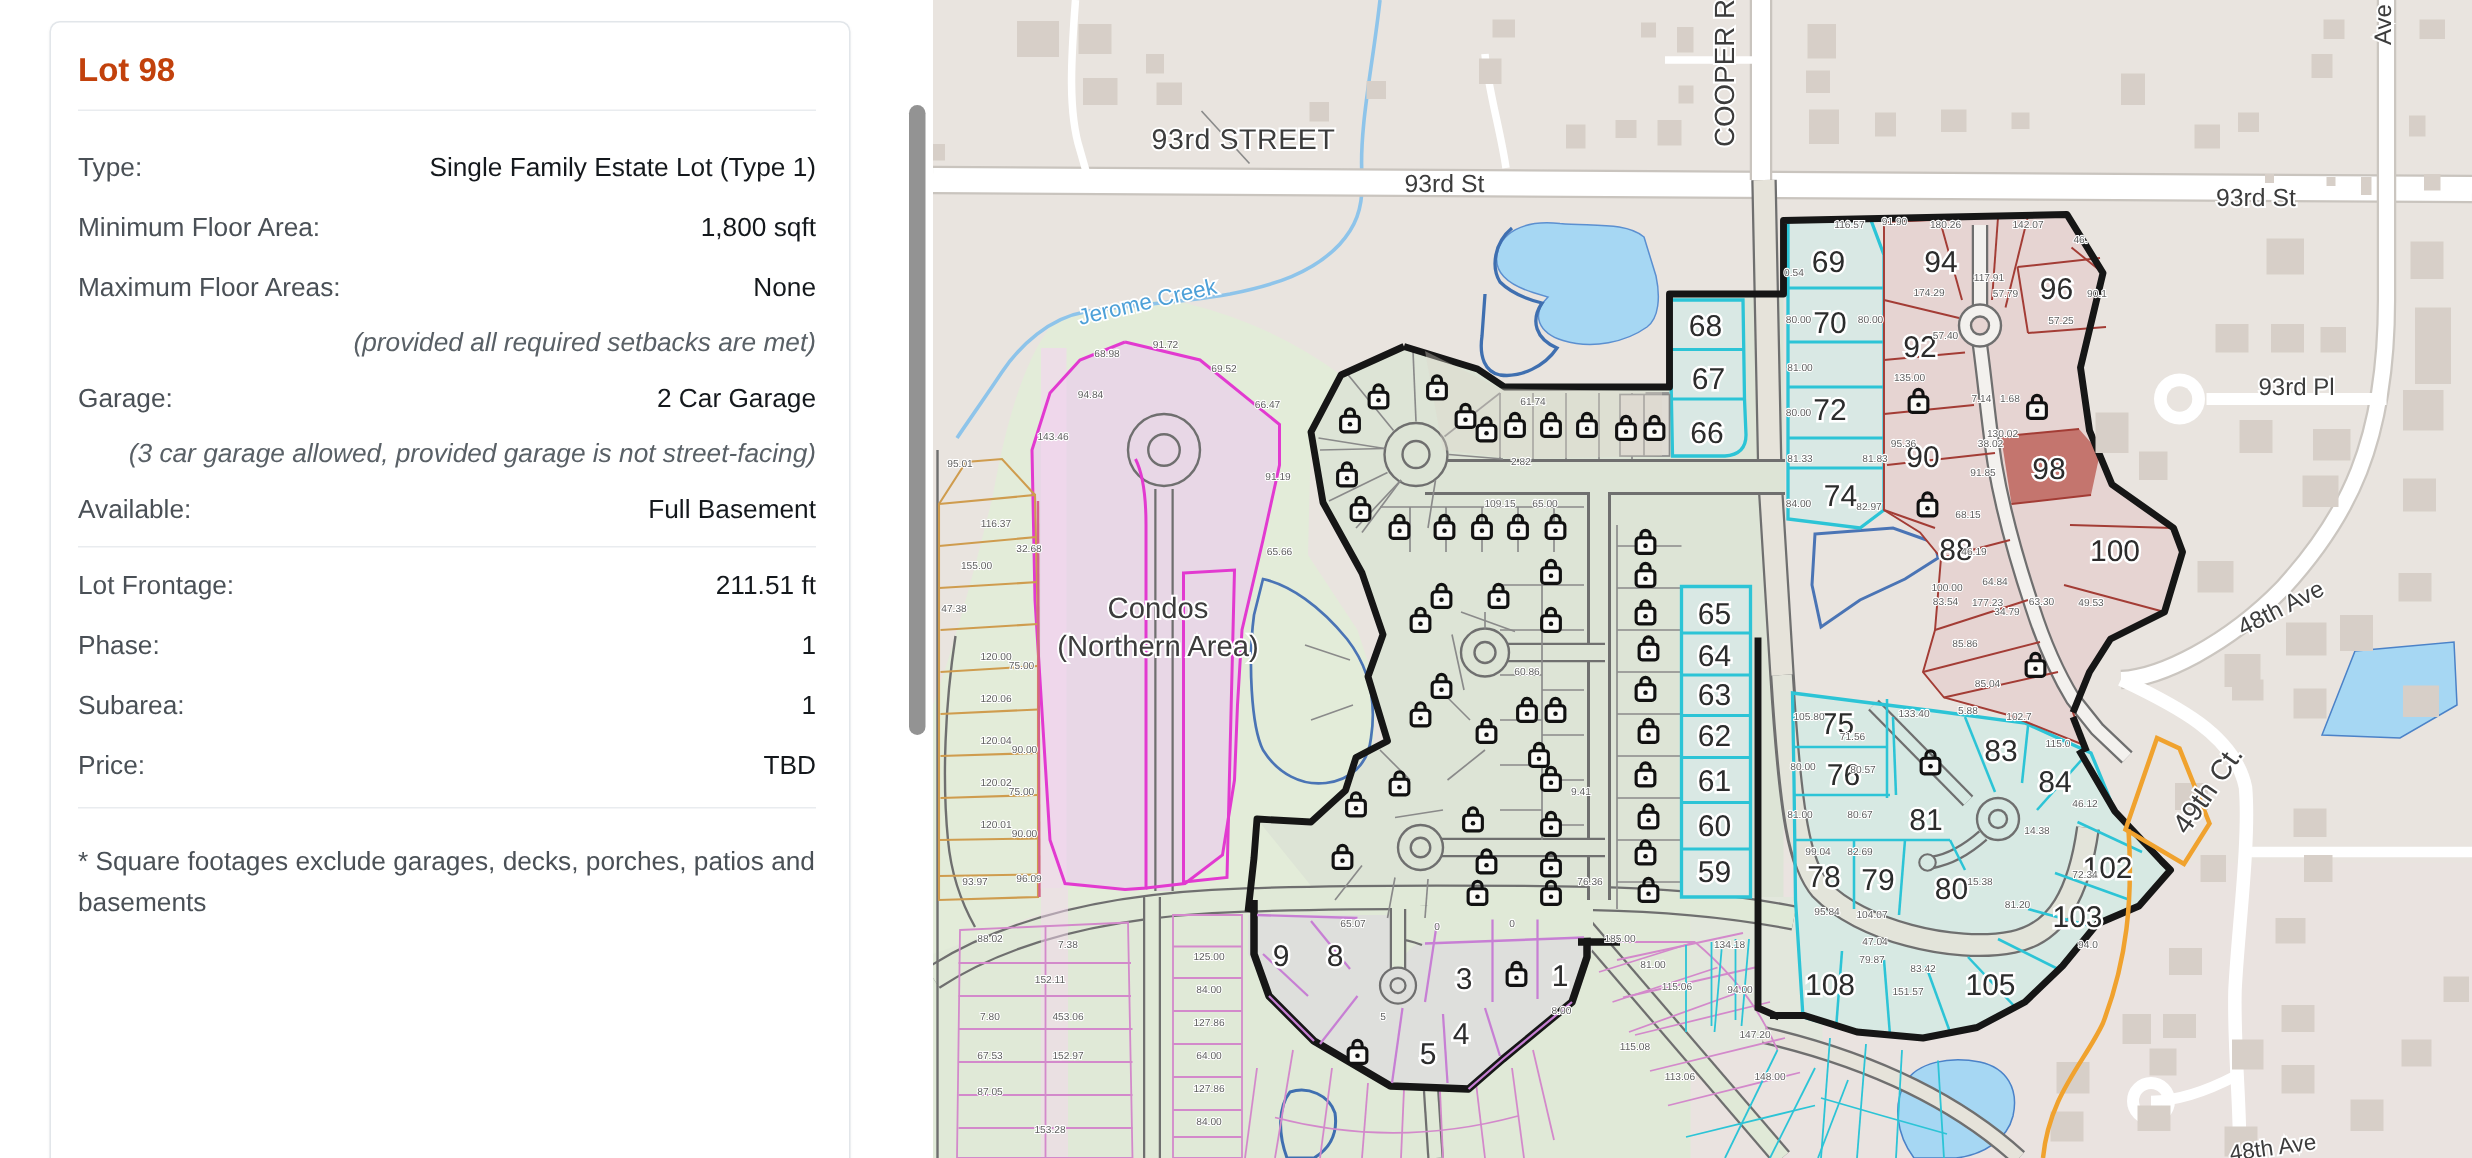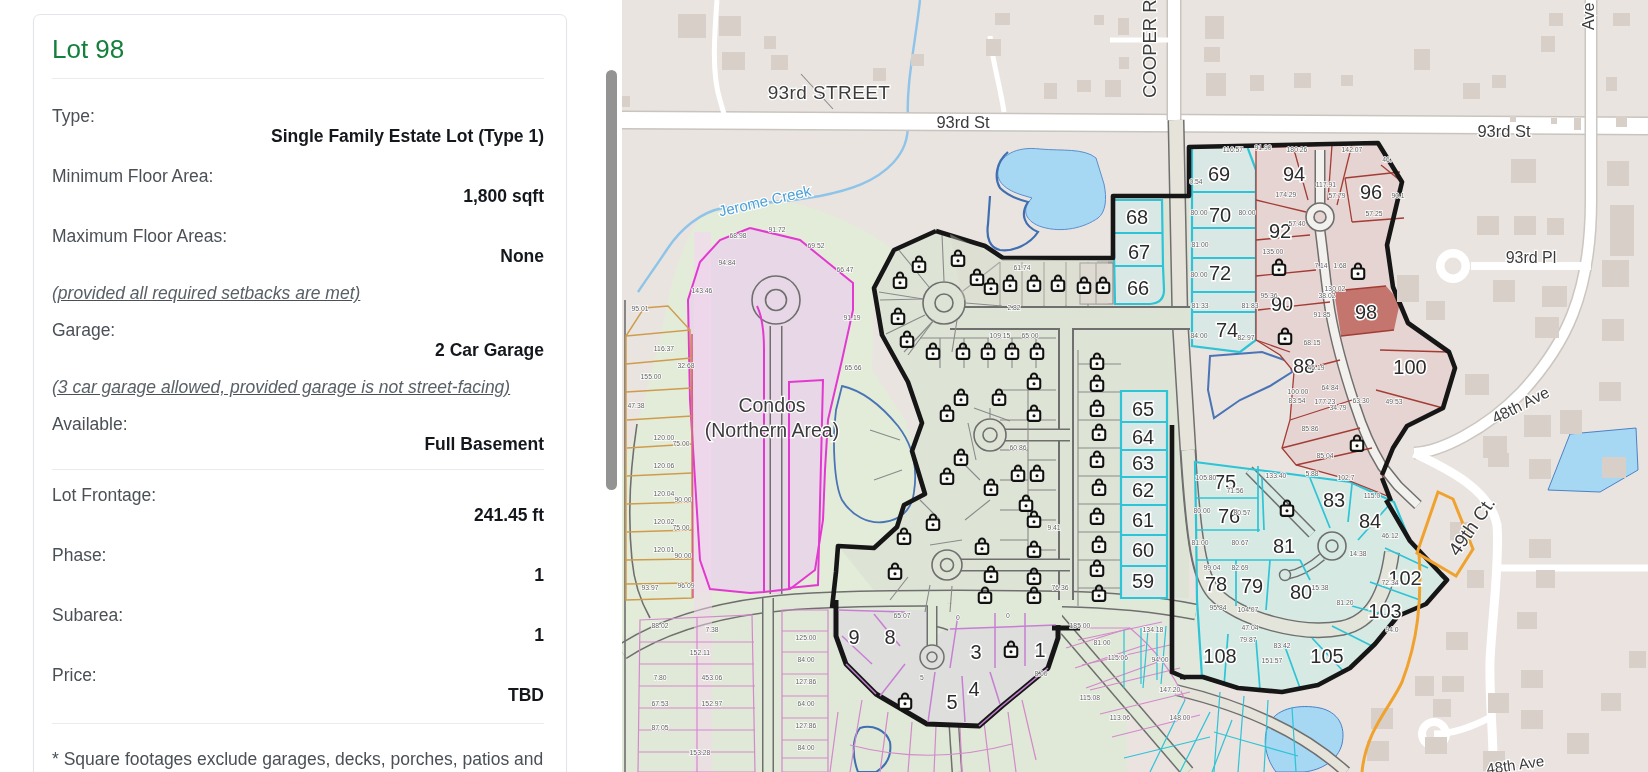--- a/index.html
+++ b/index.html
@@ -1,24 +1,24 @@
 <!DOCTYPE html>
 <html><head>
 <meta charset="utf-8">
 <style>
 html,body{margin:0;padding:0;width:1648px;height:772px;overflow:hidden;background:#fff;
 font-family:"Liberation Sans",sans-serif;}
 #panel{position:absolute;left:33px;top:14px;width:532px;height:900px;background:#fff;
 border:1px solid #e2e6ea;border-radius:7px;box-shadow:0 1px 2px rgba(0,0,0,.04);}
 #panel .inner{padding:19px 22px 0 18px;}
-h1{font-size:26px;font-weight:400;color:#15803d;margin:0 0 13px 0;}
+h1{font-size:22px;font-weight:700;color:#c2410c;margin:0 0 13px 0;}
 .hr{border-top:1px solid #e9ecef;margin:0 0 17px 0;}
-.row{display:flex;justify-content:space-between;font-size:17.5px;line-height:20px;padding:10px 0;color:#4a5056;flex-direction:column;}
-.row .vl{font-weight:700;color:#14181c;text-align:right;}
-.row.it{justify-content:flex-end;font-style:italic;padding:7px 0;text-decoration:underline;}
+.row{display:flex;justify-content:space-between;font-size:17.5px;line-height:20px;padding:10px 0;color:#4a5056;}
+.row .vl{font-weight:400;color:#14181c;text-align:right;}
+.row.it{justify-content:flex-end;font-style:italic;padding:7px 0;}
 .row.it span{color:#596066;font-weight:400;}
 .grn{color:#27a567 !important;}
 .note{font-size:17.5px;color:#4a5056;margin-top:22px;line-height:27px;}
 #sbar{position:absolute;left:606px;top:70px;width:11px;height:420px;background:#939393;border-radius:6px;}
 #map{position:absolute;left:622px;top:0;width:1026px;height:772px;}
 svg text{font-family:"Liberation Sans",sans-serif;}
 .num{font-size:20px;fill:#2c2c2c;stroke:#fff;stroke-width:3.2px;paint-order:stroke;font-weight:400;}
 .dim{font-size:6.8px;fill:#5f5f5f;stroke:#fff;stroke-width:1.4px;paint-order:stroke;}
 .st{fill:#3c3c3c;stroke:#fff;stroke-width:2.6px;paint-order:stroke;}
 </style>
@@ -63,21 +63,21 @@
 <div class="row">
         <span>Available:</span>
         <span class="vl">Full Basement</span>
       </div>
 <div class="hr" style="margin:5px 0"></div>
 
 
 
 <div class="row">
         <span>Lot Frontage:</span>
-        <span class="vl">241.45 ft</span>
+        <span class="vl">211.51 ft</span>
       </div>
 
 <div class="row">
         <span>Phase:</span>
         <span class="vl">1</span>
       </div>
 
 <div class="row">
         <span>Subarea:</span>
         <span class="vl">1</span>

